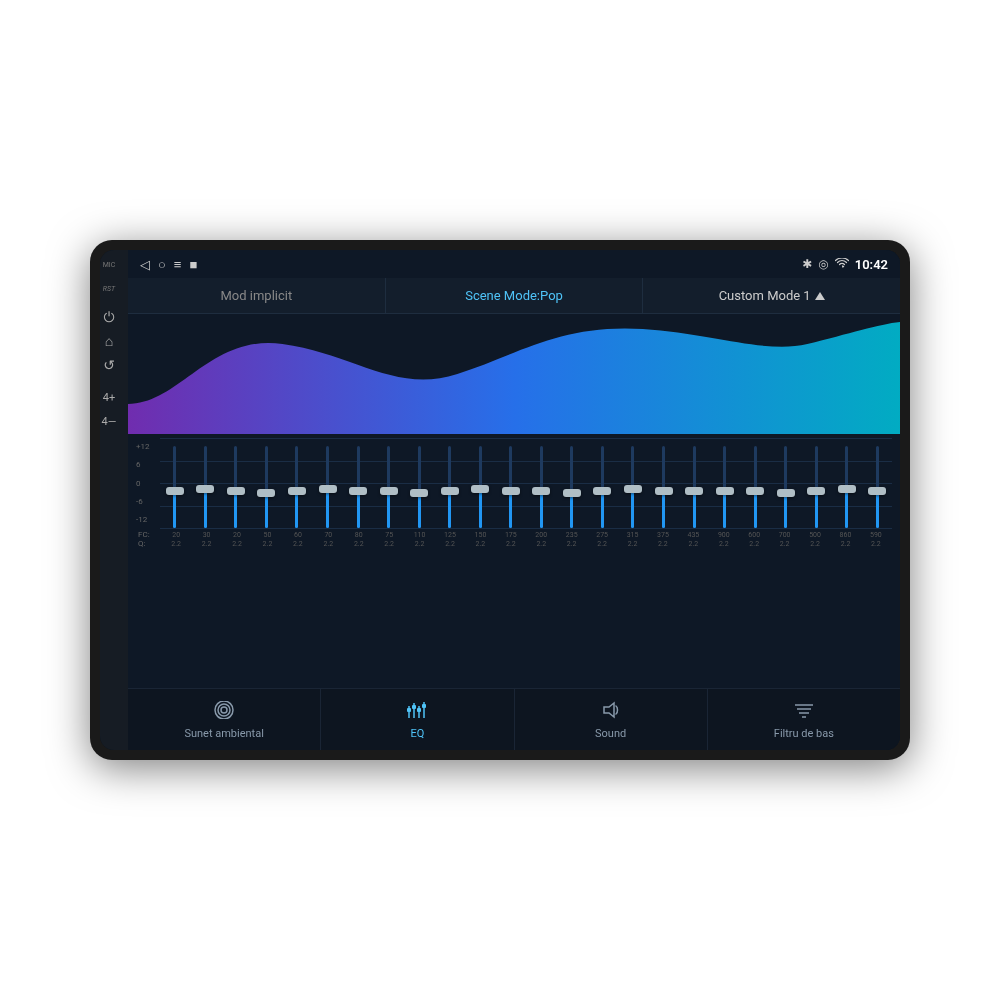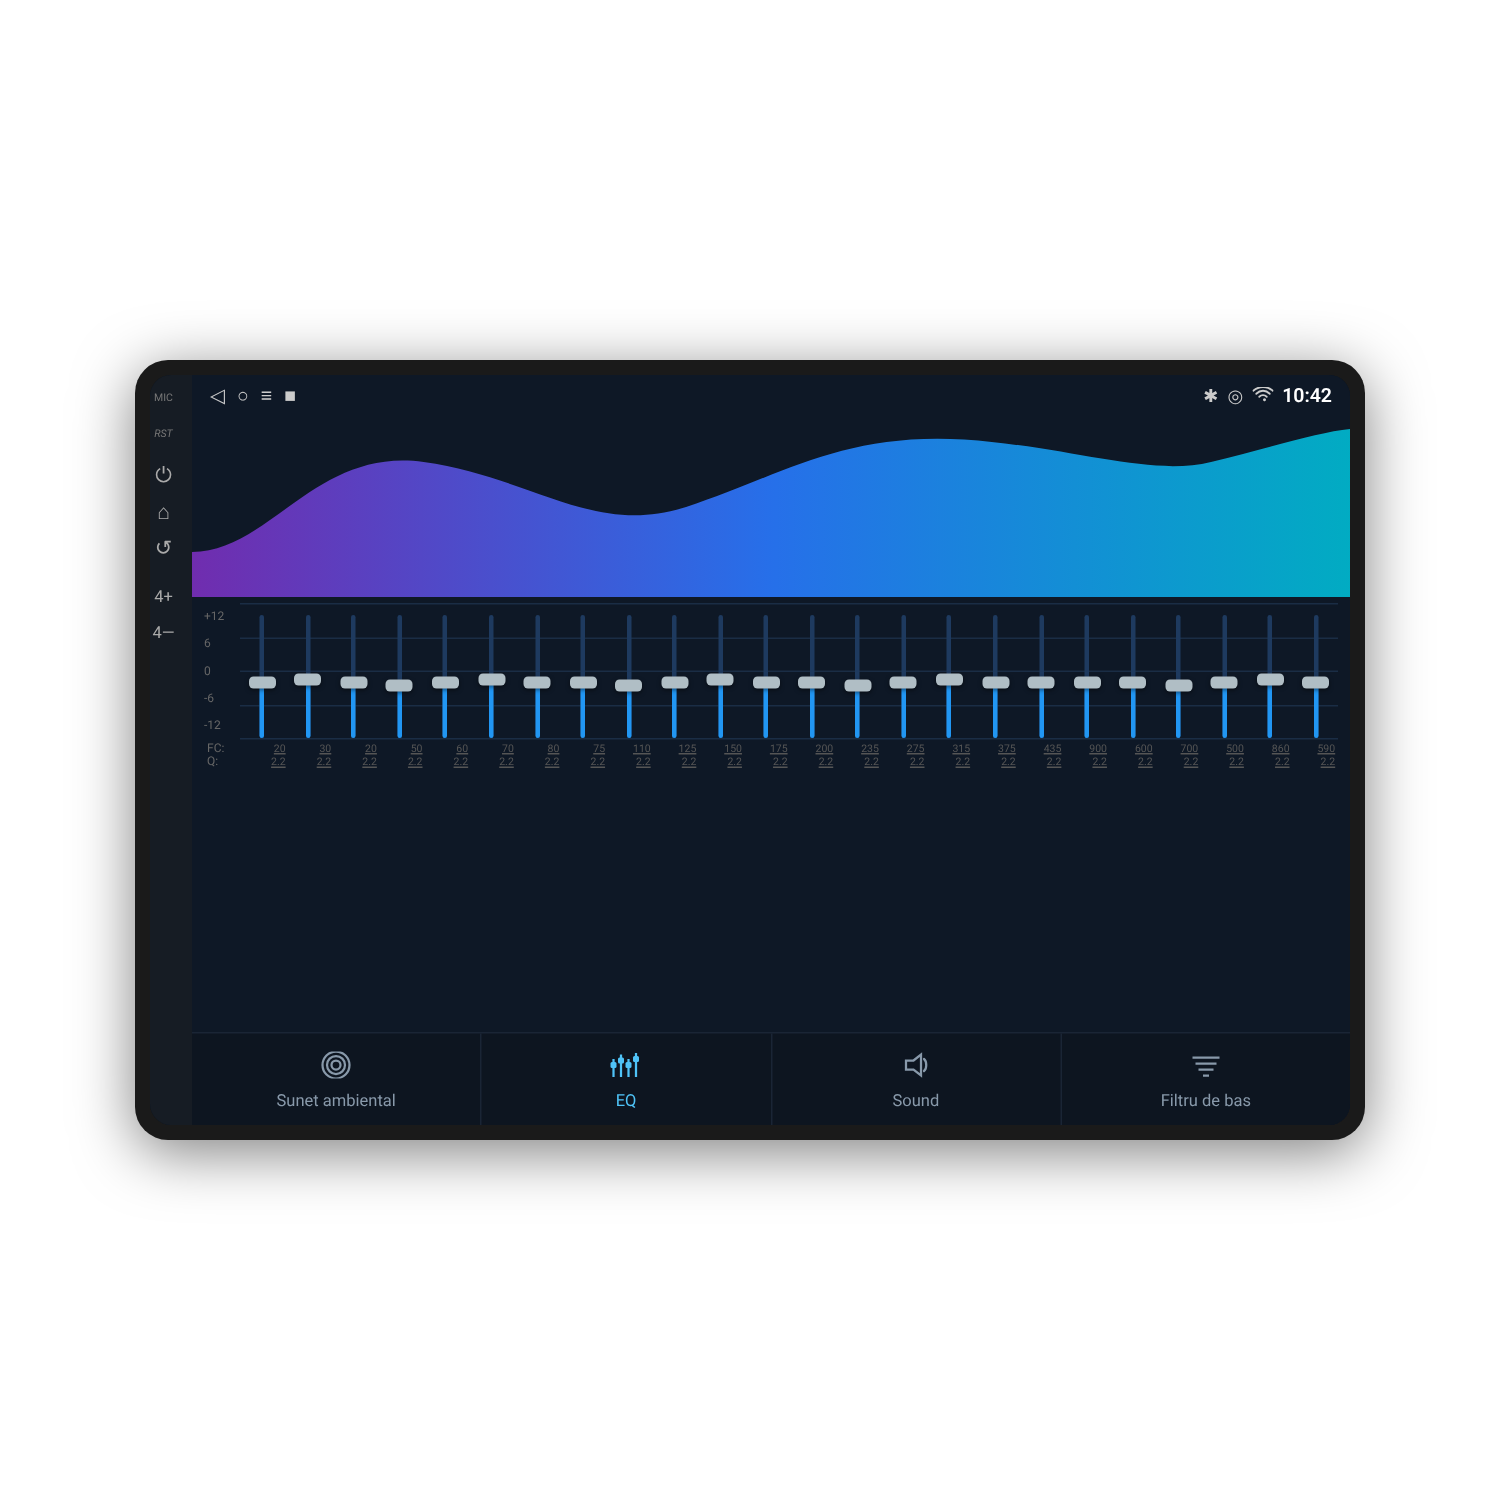--- a/index.html
+++ b/index.html
@@ -234,22 +234,21 @@
     .fc-values, .q-values {
       display: flex;
       flex: 1;
       gap: 2px;
     }
 
     .fc-val, .q-val {
       flex: 1;
       font-size: 7px;
       color: #555;
-      text-align: right;
-      text-decoration: underline;
+      text-align: center;
     }
 
     
     .bottom-nav {
       height: 62px;
       background: #0d1520;
       display: flex;
       align-items: center;
       border-top: 1px solid #1a2535;
     }
@@ -386,20 +385,34 @@
               <path d="M7 8.5a1 1 0 1 1 0 .001" fill="#ccc"></path>
               <path d="M4.5 6.5C5.2 5.8 6 5.4 7 5.4s1.8.4 2.5 1.1" stroke="#ccc" stroke-width="1.2" fill="none" stroke-linecap="round"></path>
               <path d="M2.5 4.5C3.8 3.2 5.3 2.5 7 2.5s3.2.7 4.5 2" stroke="#ccc" stroke-width="1.2" fill="none" stroke-linecap="round"></path>
               <path d="M0.5 2.5C2.3 0.9 4.5 0 7 0s4.7.9 6.5 2.5" stroke="#ccc" stroke-width="1.2" fill="none" stroke-linecap="round"></path>
             </svg>
           </span>
           <span class="time">10:42</span>
         </div>
       </div>
 
+      <div class="mode-bar">
+        <div class="mode-tab">
+          <span>Mod implicit</span>
+        </div>
+        <div class="mode-tab active">
+          <span>Scene Mode:Pop</span>
+        </div>
+        <div class="mode-tab">
+          <div class="mode-tab-custom">
+            <span>Custom Mode 1</span>
+            <div class="triangle-up"></div>
+          </div>
+        </div>
+      </div>
 
       <div class="eq-visual">
         <svg class="eq-wave" viewBox="0 0 750 120" preserveAspectRatio="none">
           <defs>
             <linearGradient id="waveGrad" x1="0%" y1="0%" x2="100%" y2="0%">
               <stop offset="0%" style="stop-color:#7b2fbe;stop-opacity:1"></stop>
               <stop offset="50%" style="stop-color:#2979ff;stop-opacity:1"></stop>
               <stop offset="100%" style="stop-color:#00bcd4;stop-opacity:1"></stop>
             </linearGradient>
           </defs>

